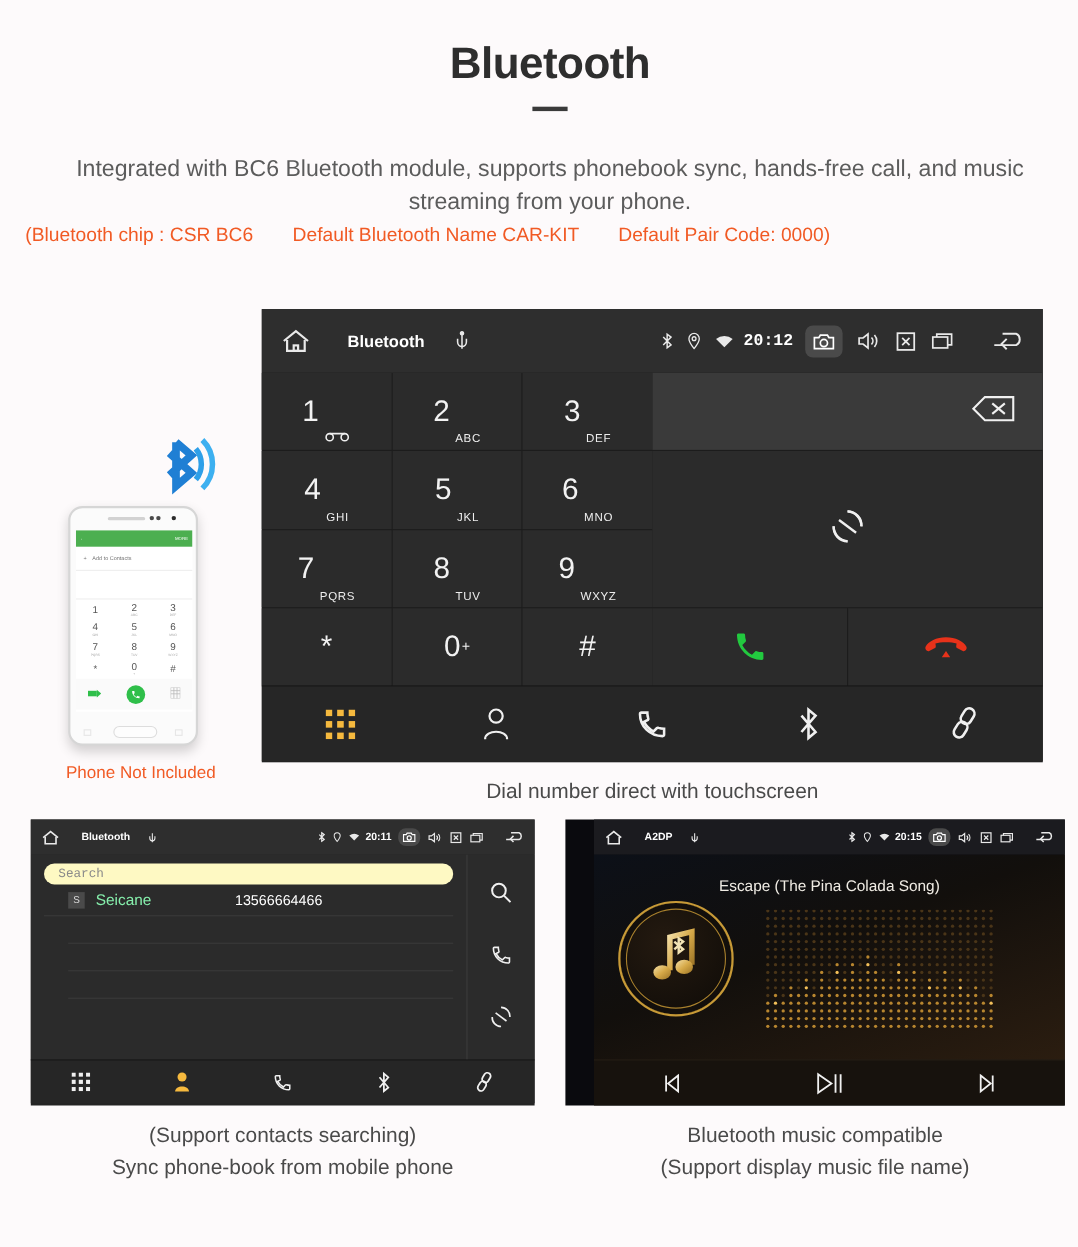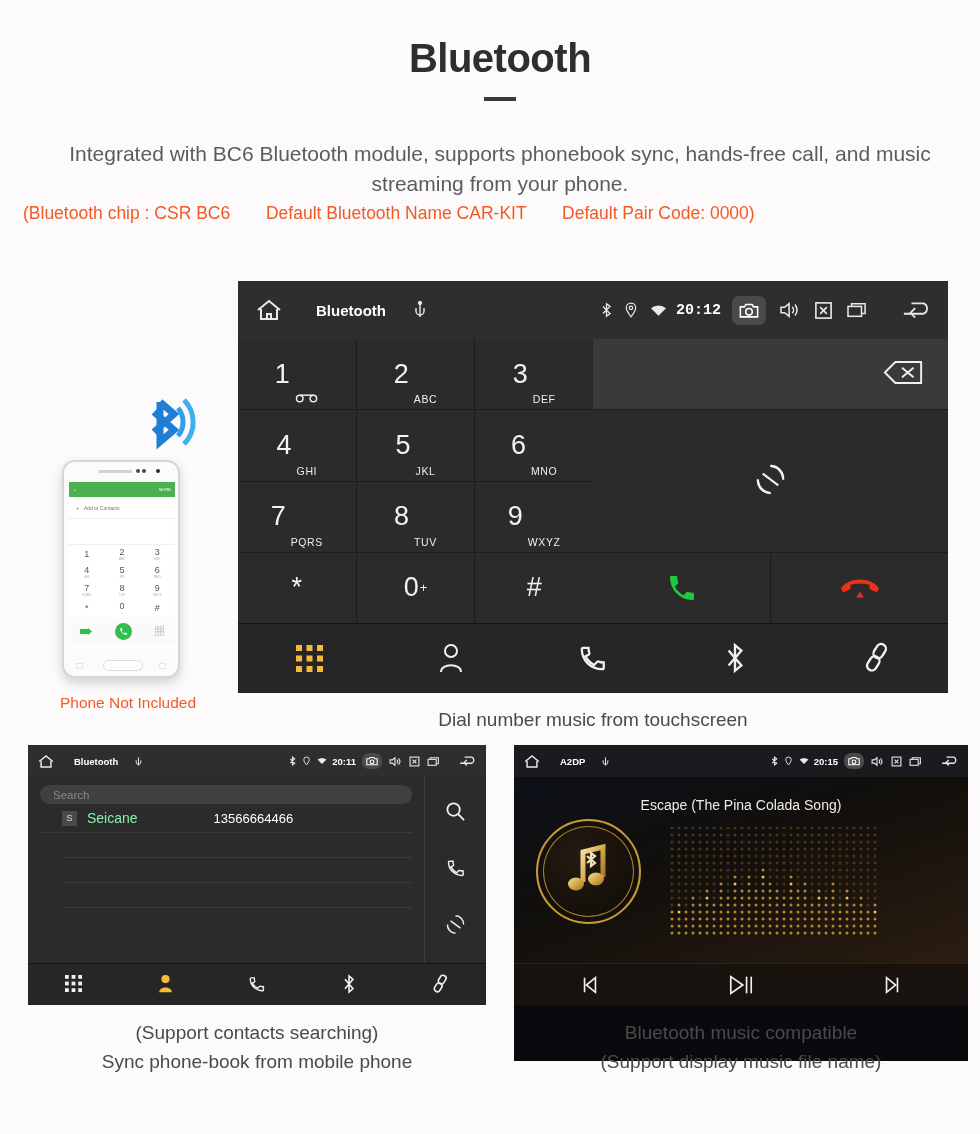--- a/index.html
+++ b/index.html
@@ -135,39 +135,39 @@
   .unit-pb { position: absolute; left: 18px; top: 745px; width: 458px; height: 260px;
              background: #242424; }
   .unit-pb .statusbar { height: 32px; padding: 0 8px 0 10px; }
   .unit-pb .sb-title { font-size: 9.5px; margin-left: 20px; }
   .unit-pb .usb-ic { margin-left: 17px; }
   .unit-pb .sb-right > * { margin-left: 7px; }
   .unit-pb .sb-clock { font-size: 9.5px; font-weight: bold; margin-left: 5px; }
   .unit-pb .camera-hl { padding: 3px 4px; margin-left: 6px; }
   .pb-body { display: flex; height: 186px; }
   .pb-main { flex: 1; background: #2b2b2b; padding: 8px 12px 0 12px; }
-  .pb-search { height: 19px; border-radius: 10px; background: #404040;
+  .pb-search { height: 19px; border-radius: 10px; background: #fef9c3;
                display: flex; align-items: center; padding-left: 13px;
-               color: #8a8a8a; font-size: 11.5px; }
+               color: #8a8a8a; font-size: 11.5px; font-family: Liberation Mono, monospace; }
   .pb-row { height: 29px; display: flex; align-items: center;
             border-bottom: 1px solid #3a3a3a; padding-left: 22px; }
   .pb-badge { width: 15px; height: 15px; background: #4a4a4a; color: #ddd;
               font-size: 9px; display: flex; align-items: center;
               justify-content: center; margin-right: 10px; }
   .pb-name { color: #86efac; font-size: 14px; }
   .pb-number { color: #fff; font-size: 13px; margin-left: 76px; }
   .pb-empty { height: 25px; border-bottom: 1px solid #3a3a3a; margin-left: 22px; }
   .pb-side { width: 62px; background: #2b2b2b; border-left: 1px solid #3d3d3d;
              display: flex; flex-direction: column; align-items: center;
              justify-content: space-around; padding: 8px 0; }
   .unit-pb .navbar { height: 40px; background: #262626; }
 
   
-  .unit-mu { position: absolute; left: 504px; top: 745px; width: 454px; height: 316px;
-             background: #0a0a0e; }
+  .unit-mu { position: absolute; left: 504px; top: 745px; width: 454px; height: 260px;
+             background: #0a0a0e; padding-left: 26px; }
   .unit-mu .statusbar { height: 32px; padding: 0 8px 0 10px; background: #1b1b1f; }
   .unit-mu .sb-title { font-size: 9.5px; margin-left: 20px; }
   .unit-mu .usb-ic { margin-left: 17px; }
   .unit-mu .sb-right > * { margin-left: 7px; }
   .unit-mu .sb-clock { font-size: 9.5px; font-weight: bold; margin-left: 5px; }
   .unit-mu .camera-hl { padding: 3px 4px; margin-left: 6px; }
   .mu-body { position: relative; height: 186px;
              background: linear-gradient(160deg,#0c1018 0%,#120f0c 45%,#2b1d10 100%); }
   .mu-track { position: absolute; top: 20px; left: 0; width: 100%;
               text-align: center; color: #f0ece4; font-size: 14px; }
@@ -499,21 +499,21 @@
       </div>
       <div class="navbtn">
         <svg width="30" height="32" viewBox="0 0 28 30" fill="none" stroke="#f0f0f0" stroke-width="2.2">
           <rect x="12" y="1.5" width="9" height="14" rx="4.5" transform="rotate(32 16.5 8.5)"></rect>
           <rect x="6" y="13" width="9" height="14" rx="4.5" transform="rotate(32 10.5 20)"></rect>
         </svg>
       </div>
     </div>
   </div>
 
-  <div class="cap cap-main">Dial number music from touchscreen</div>
+  <div class="cap cap-main">Dial number direct with touchscreen</div>
 
   <div class="unit-pb">
     <div class="statusbar">
       <div class="sb-left">
         <span class="ico">
           <svg width="16" height="15" viewBox="0 0 26 24" fill="none" stroke="#e9e9e9" stroke-width="2.4">
             <path d="M2 12 L13 3 L24 12"></path>
               <path d="M5 11 V21 H21 V11"></path>
           </svg>
         </span>

